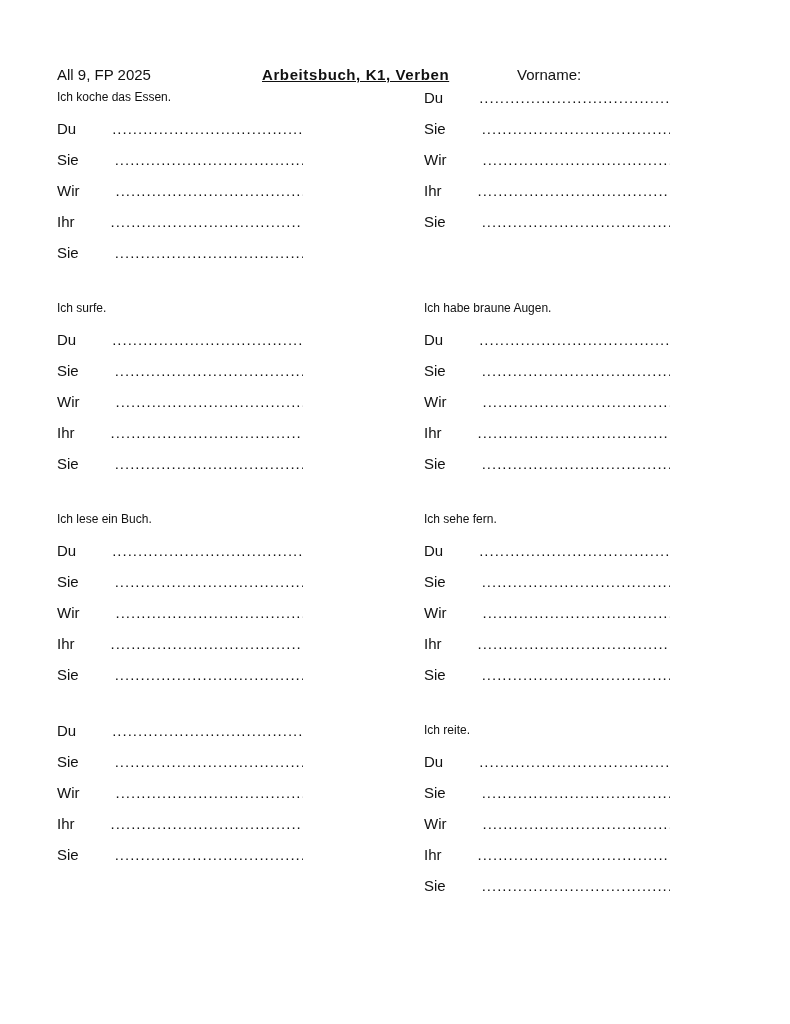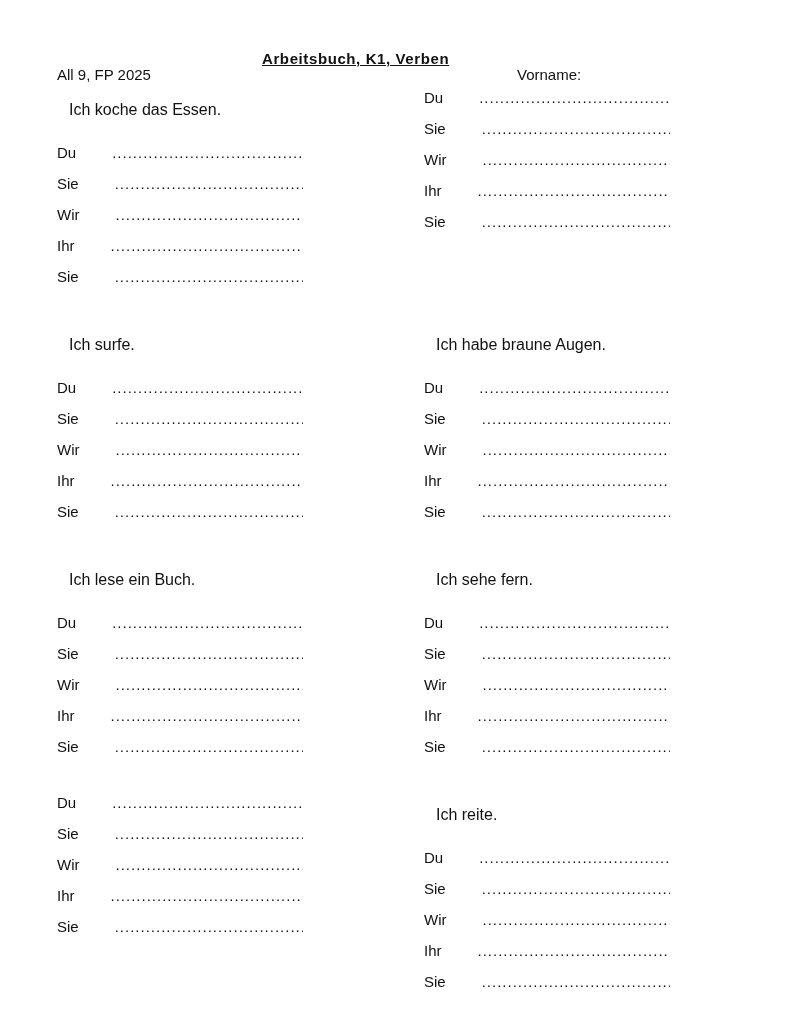--- a/index.html
+++ b/index.html
@@ -27,21 +27,21 @@
   }
   .h-left {
     position: absolute;
     left: 0;
     top: 16px;
     white-space: nowrap;
   }
   .h-title {
     position: absolute;
     left: 205px;
-    top: 0;
+    top: 16px;
     font-weight: bold;
     text-decoration: underline;
     letter-spacing: 0.6px;
     white-space: nowrap;
   }
   .h-right {
     position: absolute;
     left: 460px;
     top: 16px;
     white-space: nowrap;
@@ -56,22 +56,22 @@
   .blocks {
     display: grid;
     grid-template-columns: 246px 246px;
     column-gap: 121px;
     margin-top: 14px;
   }
   .block {
     margin-bottom: 25px;
   }
   .sentence {
-    margin: 12px;
-    font-size: 16px;
+    margin: 0;
+    font-size: 12px;
     line-height: 31px;
     white-space: nowrap;
   }
   .line {
     display: flex;
     align-items: baseline;
     font-size: 15px;
     line-height: 31px;
     white-space: nowrap;
     gap: 30px;

